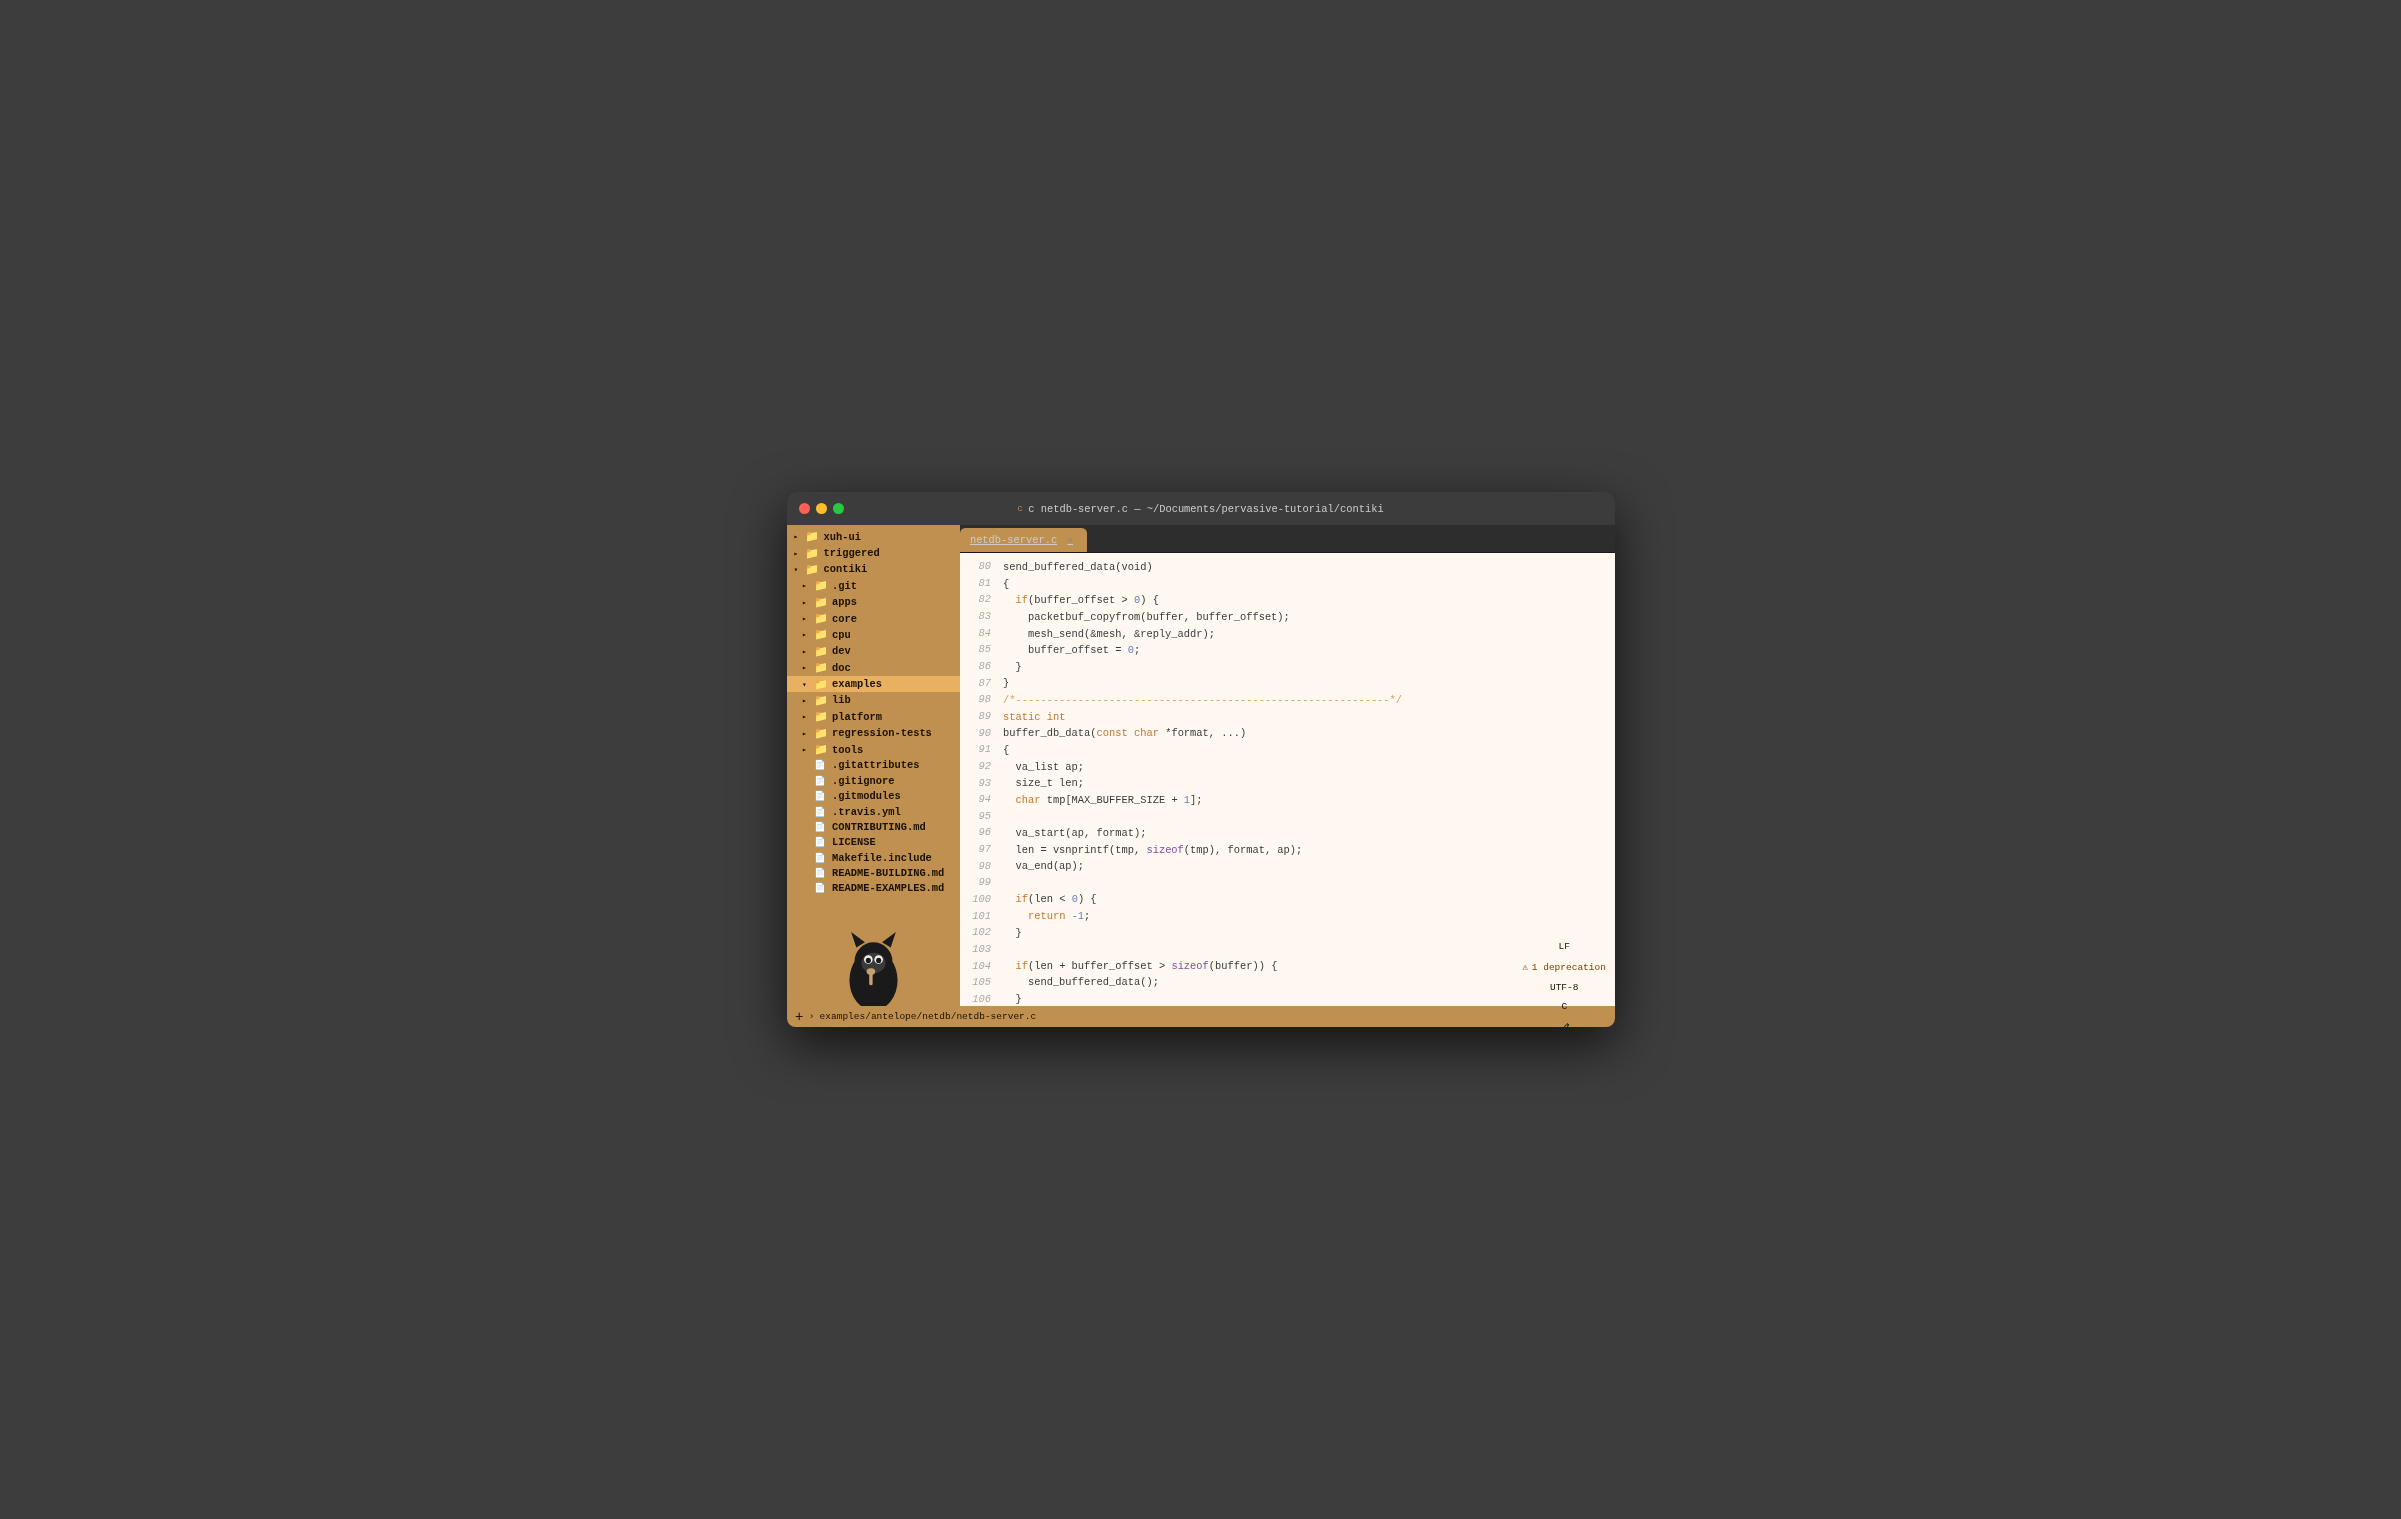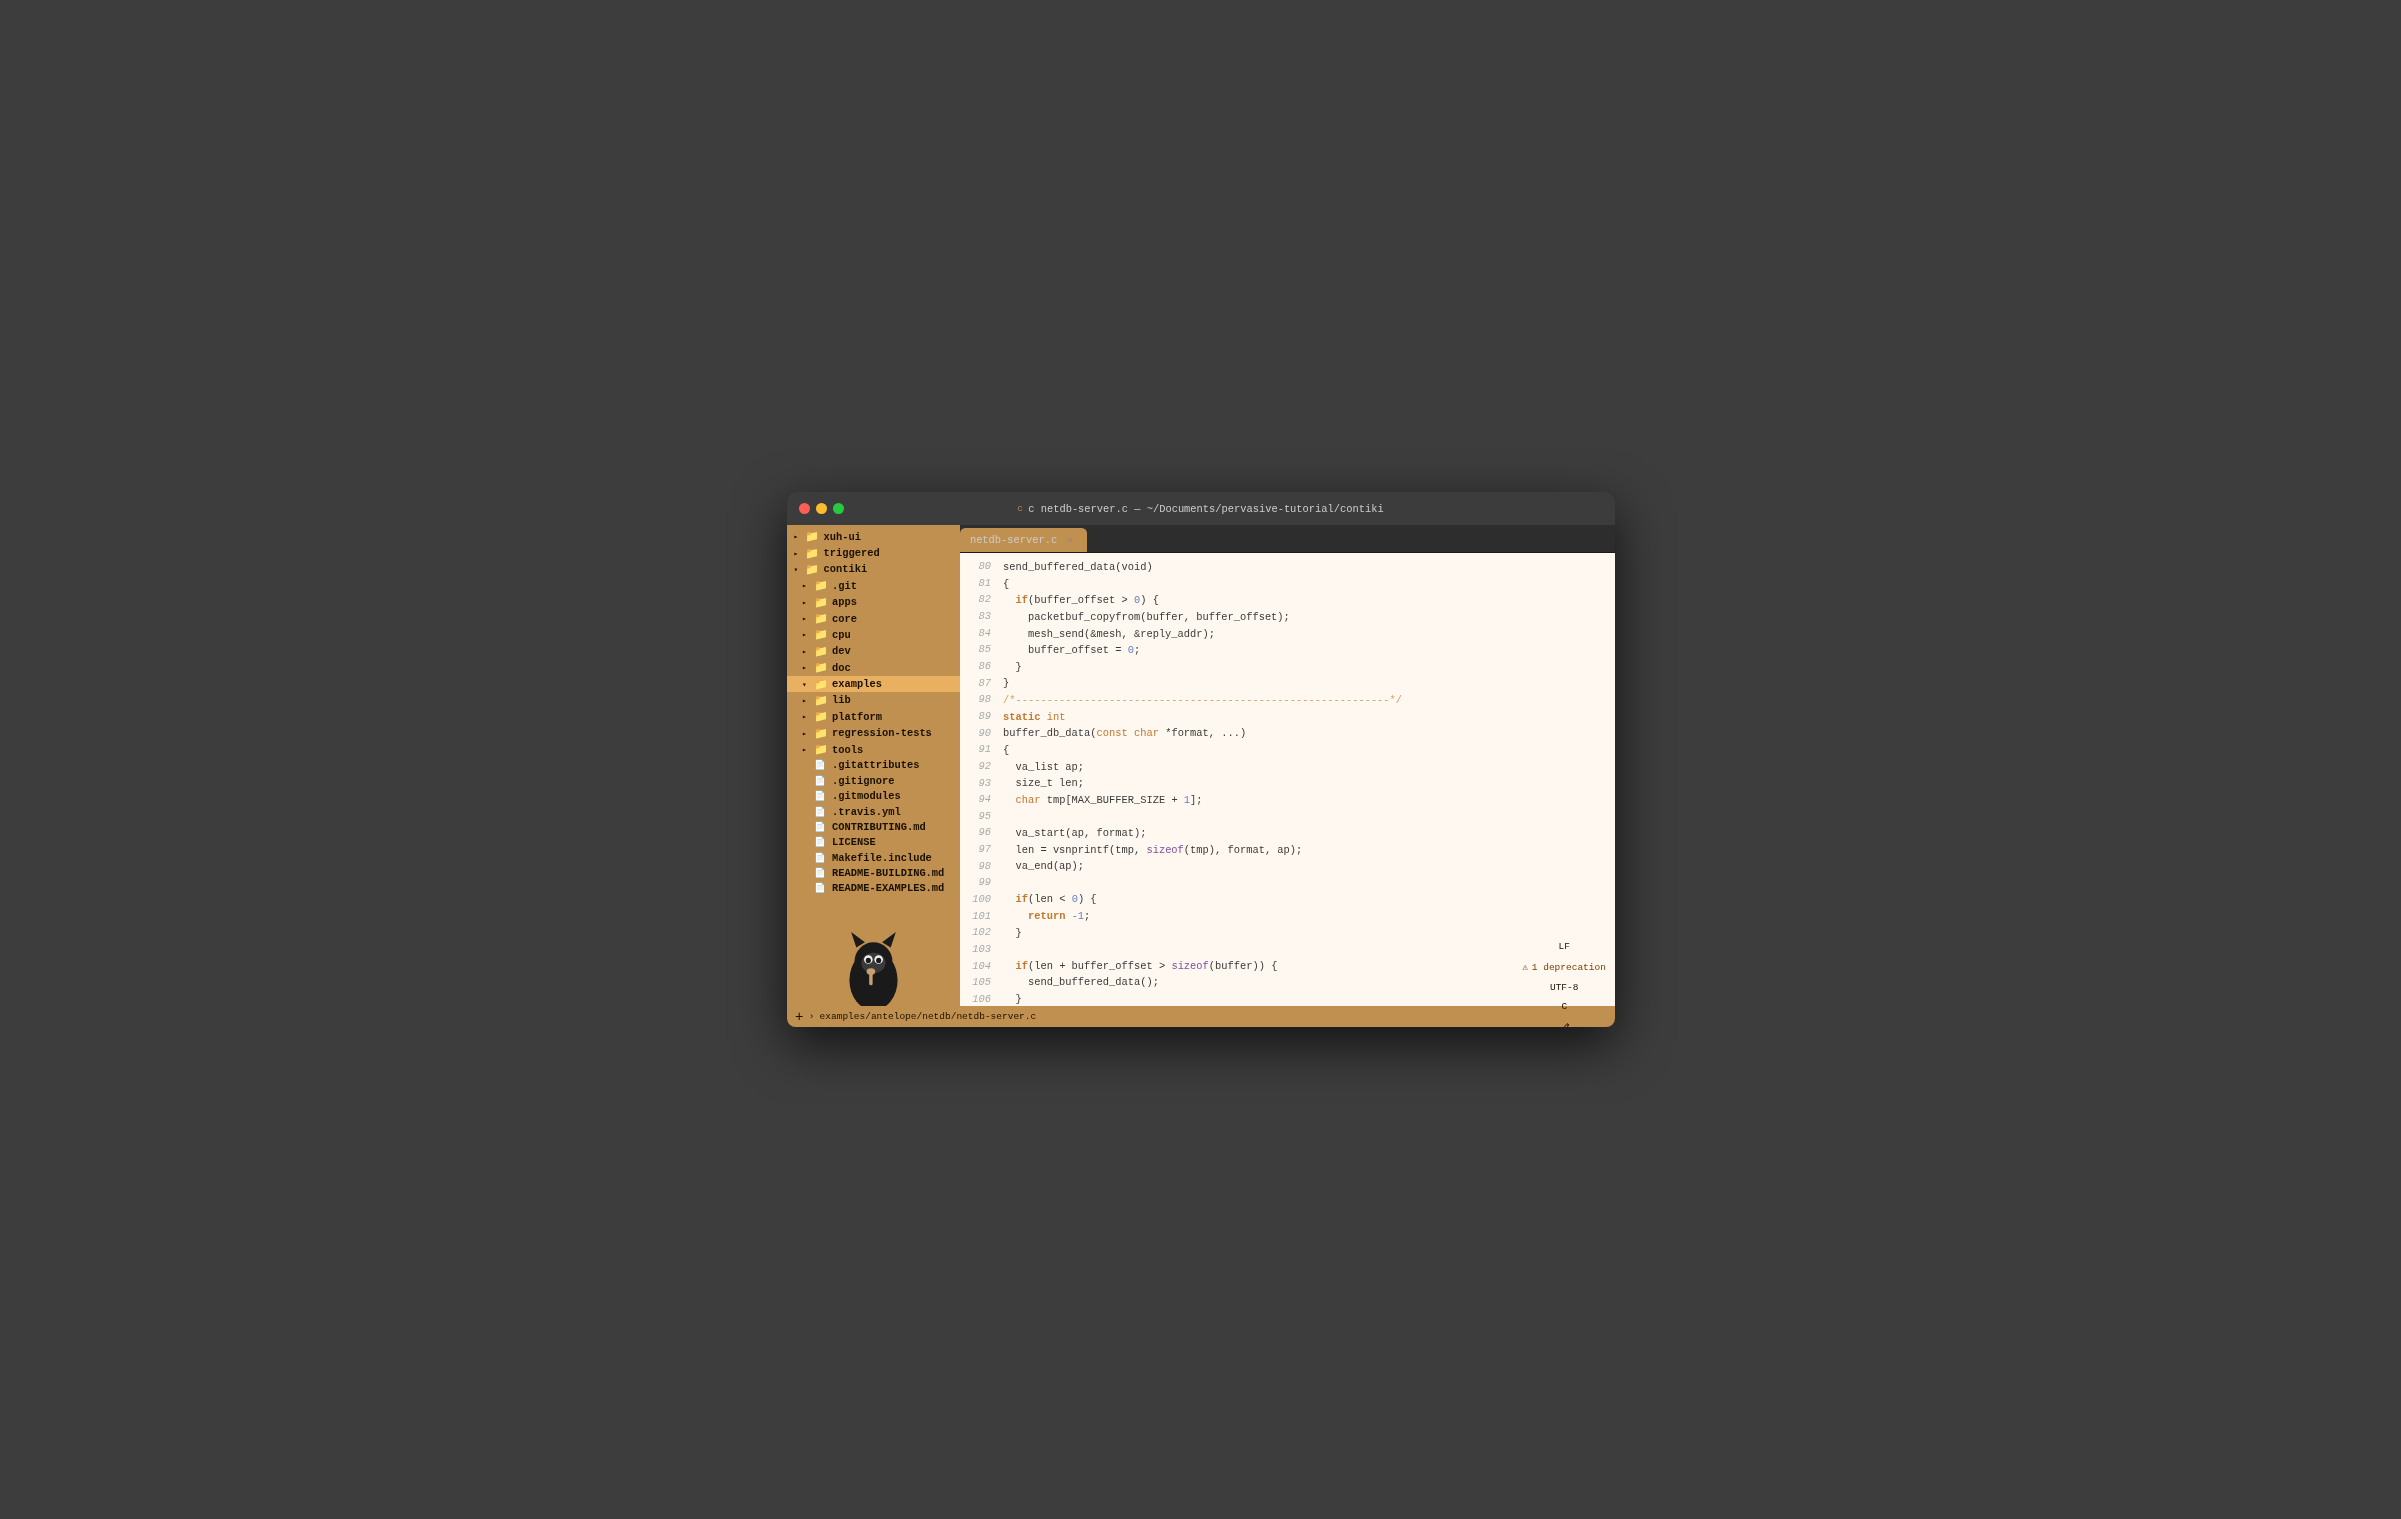--- a/index.html
+++ b/index.html
@@ -136,20 +136,21 @@
       display: flex;
       align-items: center;
       height: 24px;
       padding: 0 10.4px;
       font-size: 10.4px;
       color: #ccc;
       background: #c09050;
       border-radius: 5.2px 5.2px 0 0;
       gap: 7px;
       cursor: pointer;
+      text-decoration: underline;
     }
     .tab .tab-close {
       font-size: 9.5px;
       color: #888;
       cursor: pointer;
       width: 12px;
       height: 12px;
       display: flex;
       align-items: center;
       justify-content: center;
@@ -193,21 +194,21 @@
       color: #3a3a3a;
       white-space: pre;
       overflow-x: auto;
     }
     .code-line {
       display: block;
       padding: 0 10.4px 0 3.5px;
       min-height: 16.4px;
     }
     
-    .kw { color: #c07830; font-weight: 700; margin-top: 14px; } 
+    .kw { color: #c07830; font-weight: 400; margin-top: 14px; } 
     .kw2 { color: #c07830; } 
     .builtin { color: #8050a0; } 
     .comment { color: #d4a060; }
     .num { color: #6080c0; }
     
     .status-bar {
       background: #c09050;
       height: 21px;
       display: flex;
       align-items: center;

